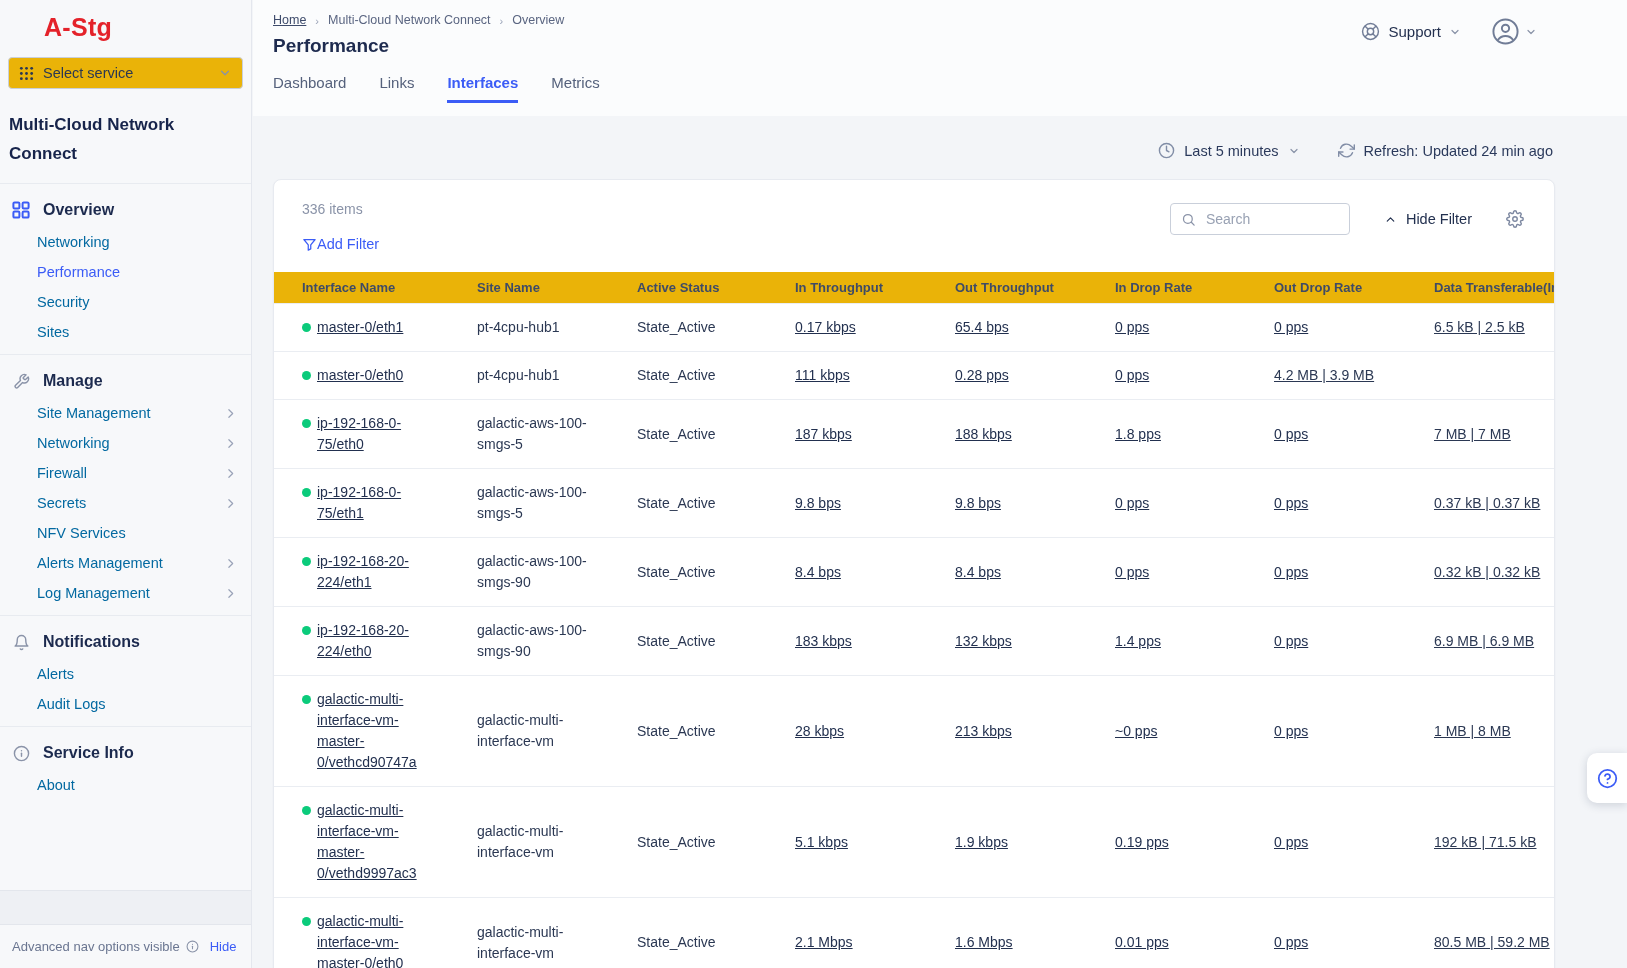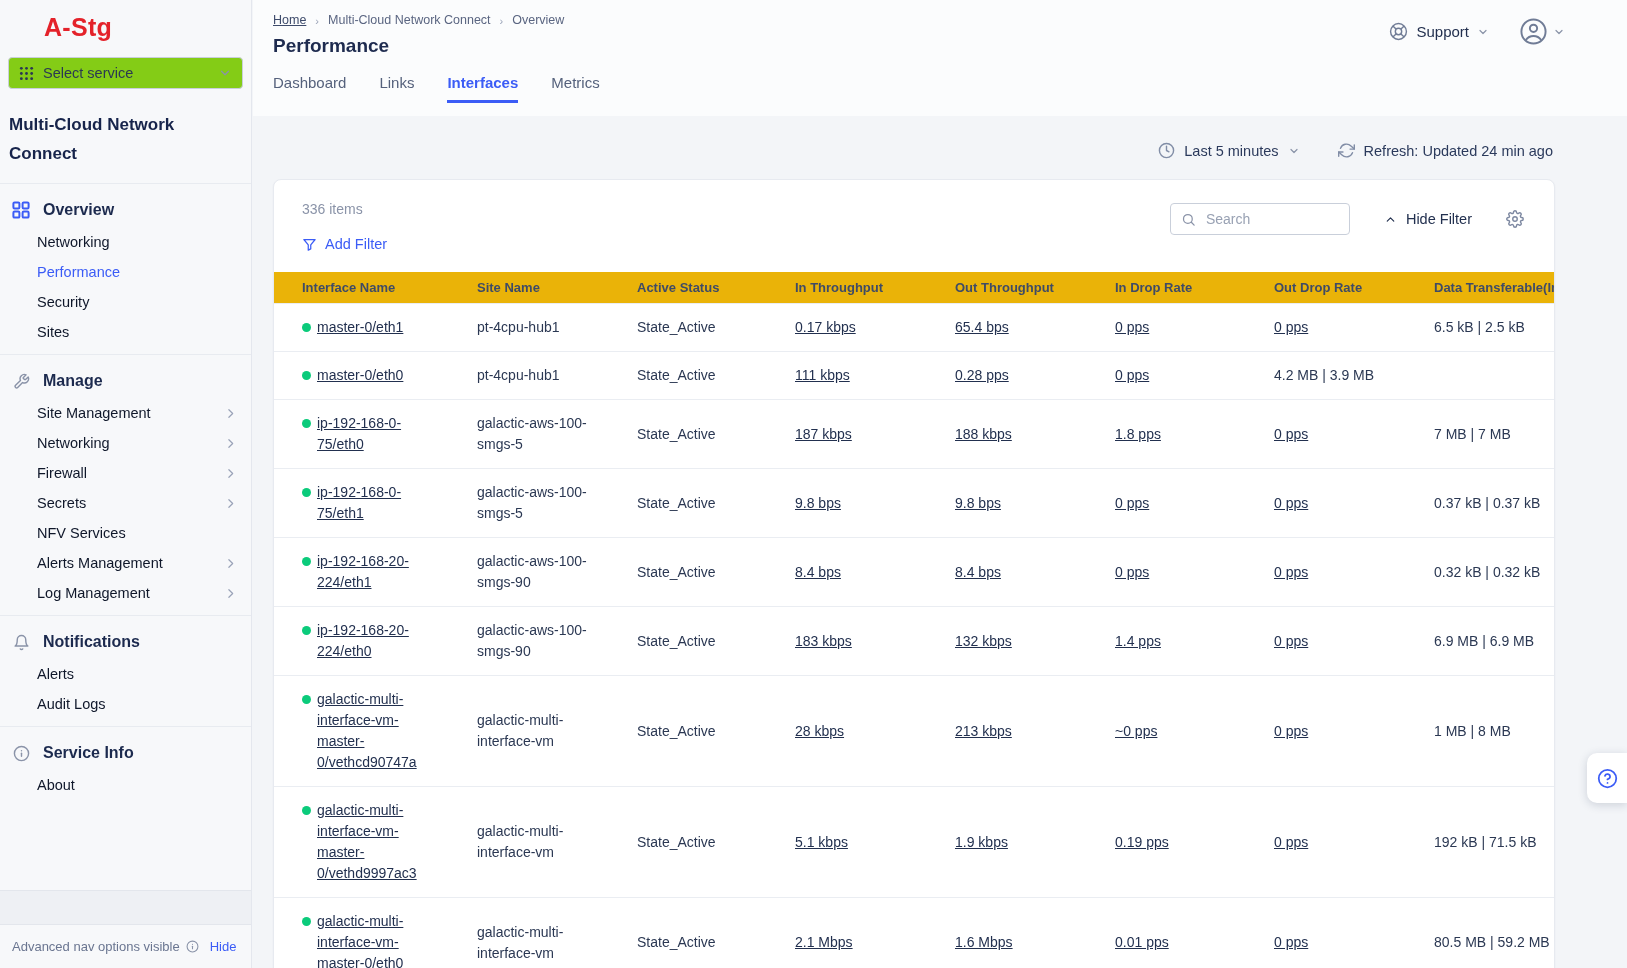--- a/index.html
+++ b/index.html
@@ -12,79 +12,79 @@
   a { cursor:pointer; }
 
   
   .sidebar {
     position:fixed; left:0; top:0; bottom:0; width:252px;
     background:#f7f8fa; border-right:1px solid #e4e7ee;
     display:flex; flex-direction:column; z-index:5;
   }
   .logo { color:#e4222a; font-size:25px; font-weight:700; margin:13px 0 0 44px; letter-spacing:.3px; }
   .select-service {
-    margin:15px 8px 0 8px; height:32px; background:#84cc16; border:1px solid #c9cfda;
+    margin:15px 8px 0 8px; height:32px; background:#eab308; border:1px solid #c9cfda;
     border-radius:4px; display:flex; align-items:center; gap:9px; padding:0 10px;
     font-size:14.5px; color:#2b3853; cursor:pointer; flex:0 0 auto;
   }
   .select-service .sp { margin-left:auto; display:flex; }
   .service-title { margin:21px 12px 0 9px; font-size:17px; line-height:29px; font-weight:700; color:#17244b; }
   .nav { margin-top:15px; flex:1 1 auto; overflow:hidden; }
   .section { border-top:1px solid #e8ebf0; padding:9px 0 7px; }
   .sec-head { display:flex; align-items:center; gap:13px; padding:8px 12px; font-size:16px; font-weight:600; color:#1c2a4e; cursor:pointer; }
   .sec-head .ic { display:flex; width:18px; justify-content:center; }
-  .subitem { display:flex; align-items:center; padding:7px 14px 7px 37px; font-size:14.5px; color:#0f172a; cursor:pointer; }
+  .subitem { display:flex; align-items:center; padding:7px 14px 7px 37px; font-size:14.5px; color:#0369a1; cursor:pointer; }
   .subitem.active { color:#3b5cf6; }
   .subitem .chev { margin-left:auto; display:flex; }
   .side-strip { height:34px; background:#eef0f4; border-top:1px solid #e3e6ec; flex:0 0 auto; }
   .side-foot { height:44px; border-top:1px solid #e3e6ec; display:flex; align-items:center; padding:0 12px; gap:6px; font-size:13px; color:#6a7590; flex:0 0 auto; }
   .side-foot .hide-link { color:#3b5cf6; margin-left:5px; cursor:pointer; }
 
   
   .main { margin-left:253px; position:relative; }
   .top { background:#fbfcfd; padding:13px 0 0 20px; height:116px; position:relative; }
   .breadcrumb { display:flex; align-items:flex-end; gap:9px; font-size:12.5px; }
   .crumb-home { color:#3e4b6b; text-decoration:underline; cursor:pointer; }
   .crumb { color:#5a6581; cursor:pointer; }
   .bc-sep { color:#9aa3b8; font-size:11px; }
   .page-title { margin-top:8px; font-size:19px; font-weight:600; color:#1e2b4f; }
-  .top-right { position:absolute; right:62px; top:17px; display:flex; align-items:center; gap:30px; }
+  .top-right { position:absolute; right:90px; top:17px; display:flex; align-items:center; gap:30px; }
   .support { display:flex; align-items:center; gap:8px; font-size:15px; color:#23304f; cursor:pointer; }
   .avatar-wrap { display:flex; align-items:center; gap:5px; cursor:pointer; }
   .tab-bar { display:flex; gap:33px; margin-top:17px; }
   .tab { font-size:15px; color:#55617c; padding-bottom:9px; cursor:pointer; border-bottom:3px solid transparent; }
   .tab.active { color:#3b5cf6; font-weight:700; border-bottom-color:#3b5cf6; }
 
   
   .toolbar { display:flex; justify-content:flex-end; align-items:center; gap:38px; padding:26px 74px 0 20px; font-size:14.5px; color:#2b3a5c; }
   .tool-item { display:flex; align-items:center; gap:9px; cursor:pointer; }
 
   
   .card {
     margin:20px 72px 0 20px; background:#fff; border:1px solid #e7eaf0; border-radius:8px;
     height:900px; overflow:hidden; box-shadow:0 1px 2px rgba(30,43,79,.05);
   }
   .card-top { padding:21px 30px 12px 28px; display:flex; justify-content:space-between; align-items:flex-start; }
   .items-count { font-size:14px; color:#8a93a8; }
-  .add-filter { margin-top:19px; display:flex; align-items:center; gap:8px; font-size:14.5px; color:#3b5cf6; cursor:pointer; }
+  .add-filter { margin-top:19px; display:flex; align-items:center; font-size:14.5px; color:#3b5cf6; cursor:pointer; }
   .right-row { display:flex; align-items:center; gap:34px; margin-top:2px; }
   .searchbox { width:180px; height:32px; border:1px solid #c9cfda; border-radius:4px; background:#fff; display:flex; align-items:center; gap:8px; padding:0 10px; }
   .searchbox input { border:none; outline:none; width:130px; font-size:14px; font-family:"Liberation Sans",sans-serif; color:#2b3853; background:transparent; }
   .searchbox input::placeholder { color:#98a1b3; }
   .hide-filter { display:flex; align-items:center; gap:9px; font-size:14.5px; color:#22304f; cursor:pointer; }
   .gear-btn { display:flex; cursor:pointer; }
 
   .t-head, .t-row { display:grid; grid-template-columns:203px 160px 158px 160px 160px 159px 160px minmax(0,1fr); align-items:center; }
   .t-head { background:#eab308; height:31px; margin-top:8px; }
   .th { font-size:13px; font-weight:700; color:#3f4b66; white-space:nowrap; padding-right:12px; }
   .th.c0 { padding-left:28px; }
   .t-row { border-top:1px solid #eaedf2; }
   .td { font-size:14px; color:#2b3853; padding:13px 16px 13px 0; line-height:21px; }
   .td.c0 { padding-left:28px; display:flex; align-items:flex-start; gap:6px; }
-  .td.c7 { white-space:nowrap; padding-right:0; font-size:14px; }
+  .td.c7 { white-space:nowrap; padding-right:0; font-size:14px;text-decoration:underline; }
   .dot { width:9px; height:9px; border-radius:50%; background:#0bcb7b; flex:0 0 9px; margin-top:6px; }
   .lnk { color:#22304f; text-decoration:underline; }
   .lnk.name { width:128px; overflow-wrap:break-word; display:inline-block; }
 
   
   .help-fab {
     position:fixed; right:0; top:753px; width:40px; height:50px; background:#fff;
     border-radius:10px 0 0 10px; box-shadow:0 2px 10px rgba(30,43,79,.18);
     display:flex; align-items:center; justify-content:center; cursor:pointer; z-index:8;
   }

